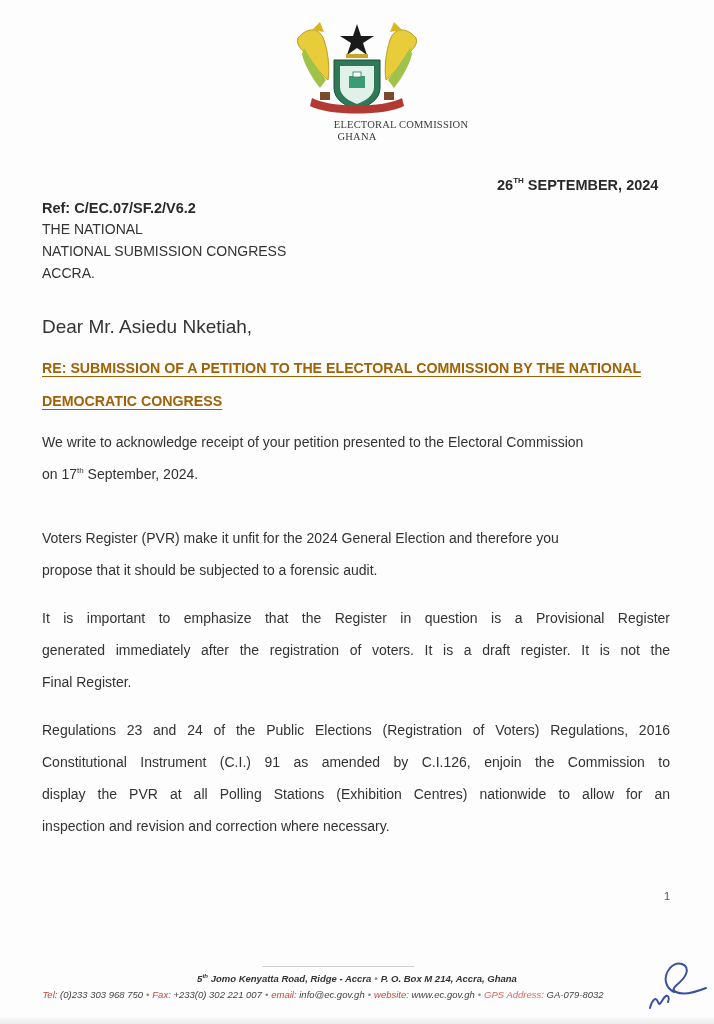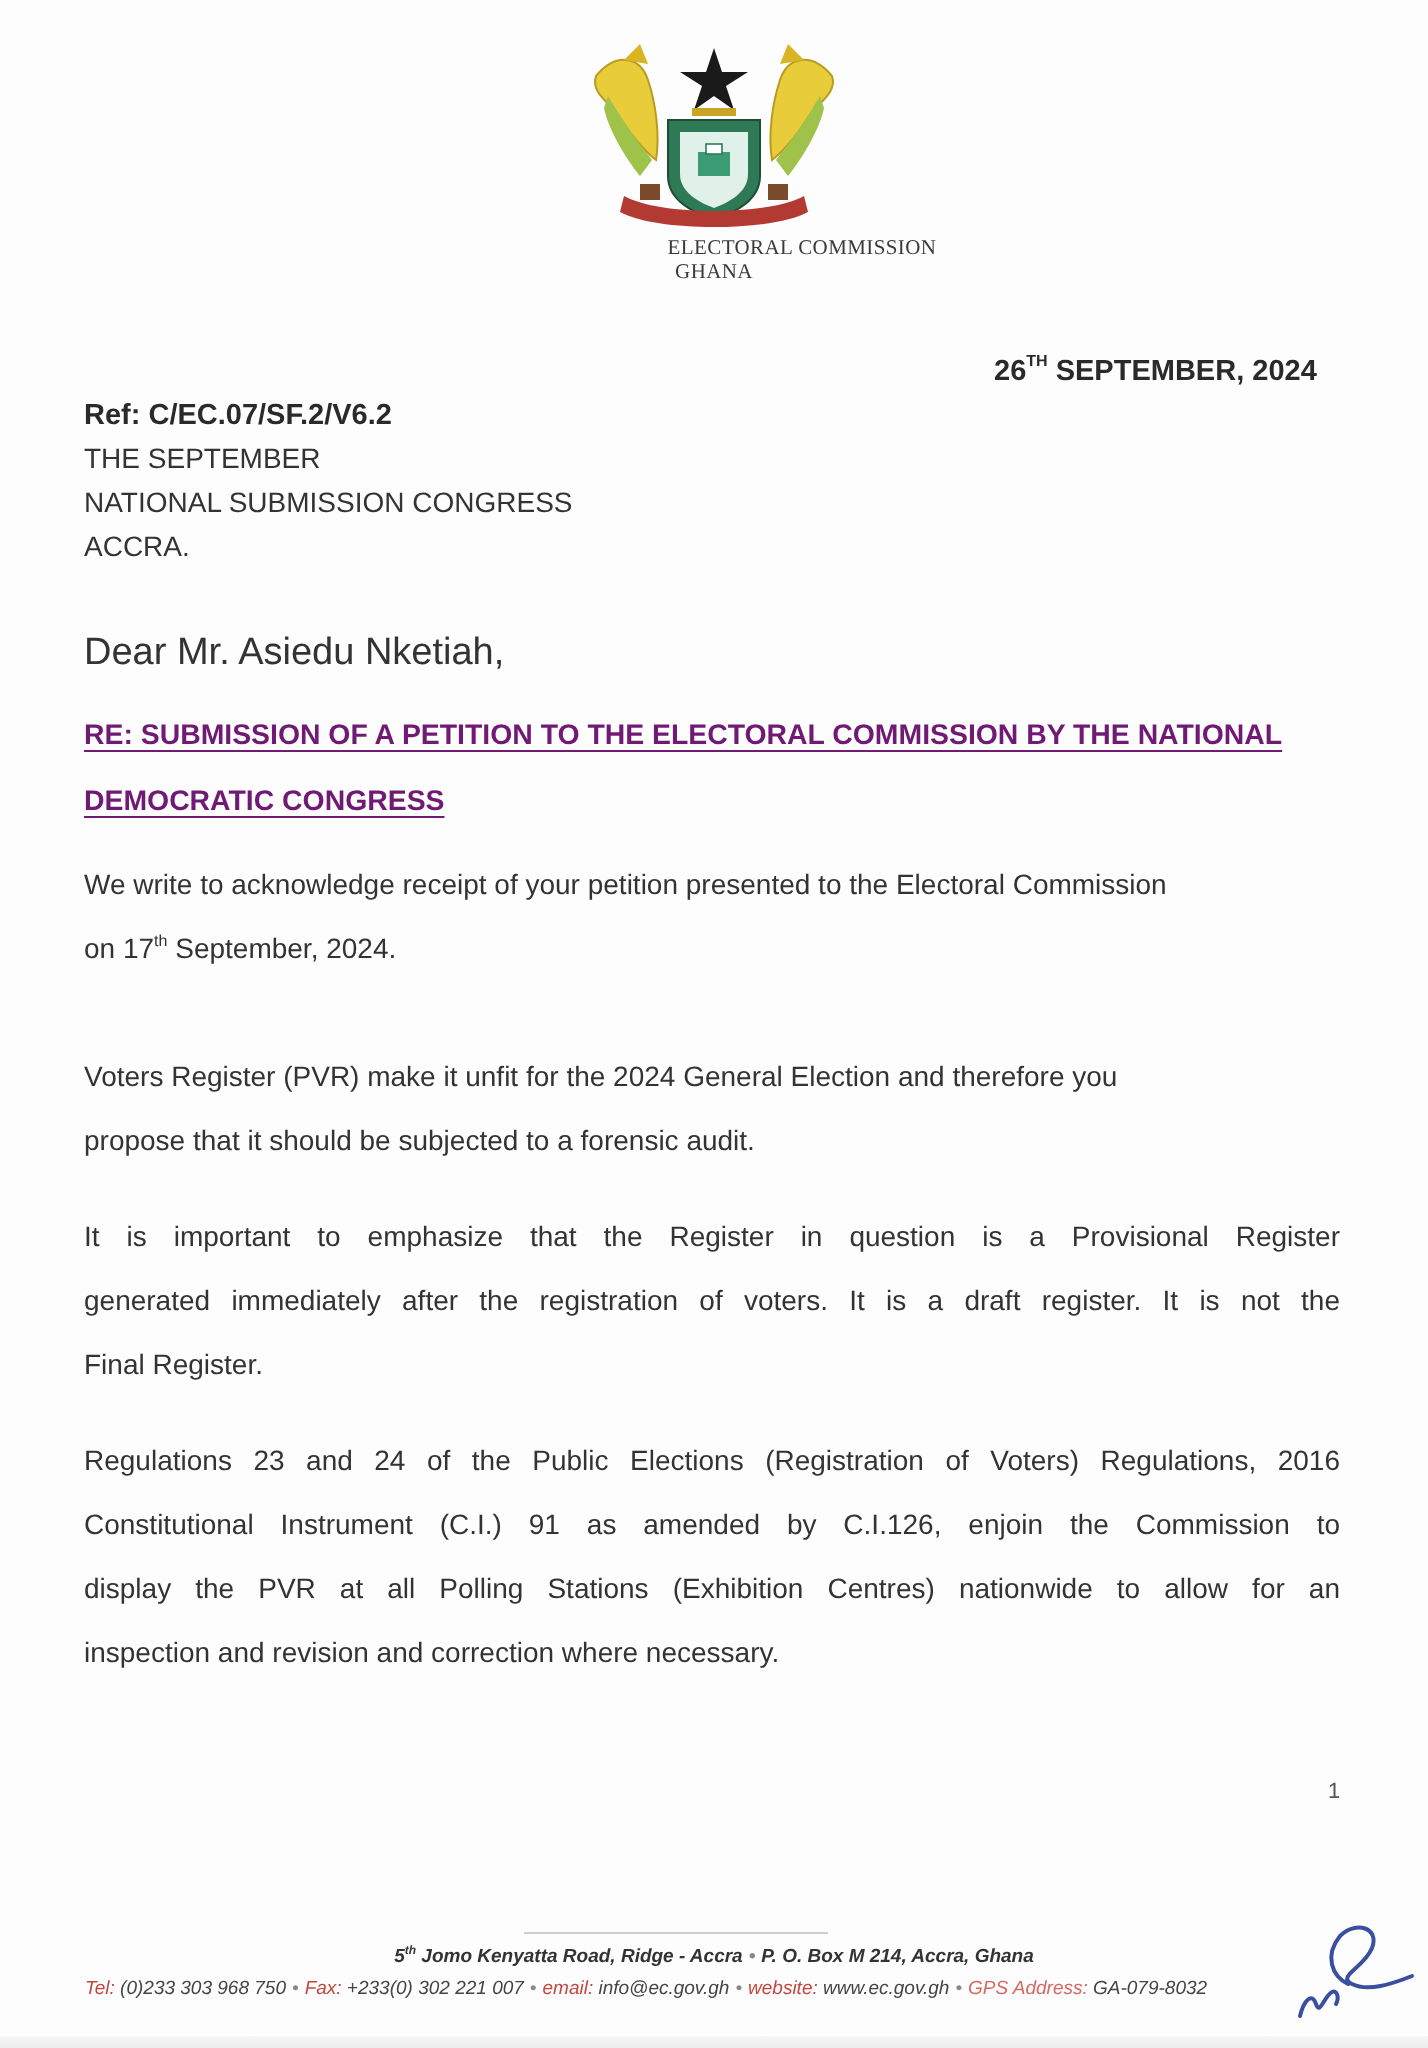--- a/index.html
+++ b/index.html
@@ -27,21 +27,21 @@
 
   .addr { position: absolute; left: 42px; font-size: 14px; color: #333; }
   .addr.a1 { top: 221px; }
   .addr.a2 { top: 243px; }
   .addr.a3 { top: 265px; }
 
   .salutation { position: absolute; left: 42px; top: 316px; font-size: 19px; color: #333; }
 
   .subject {
     position: absolute; left: 42px; width: 620px; font-weight: bold; font-size: 14.2px;
-    color: #701a75; text-decoration: underline; text-underline-offset: 3px;
+    color: #a16207; text-decoration: underline; text-underline-offset: 3px;
   }
   .subject.s1 { top: 360px; }
   .subject.s2 { top: 393px; }
   .line { position: absolute; left: 42px; font-size: 14px; color: #333; white-space: nowrap; text-align: center; }
   .line.just { width: 628px; text-align: justify; text-align-last: justify; }
   .line sup { font-size: 8px; vertical-align: 6px; }
 
   .page-number { position: absolute; left: 664px; top: 890px; font-size: 11px; color: #555; }
 
   
@@ -90,21 +90,21 @@
     <path d="M30 74 L40 74 L40 82 L30 82 Z" fill="#7a4a2a"></path>
     <path d="M94 74 L104 74 L104 82 L94 82 Z" fill="#7a4a2a"></path>
   </svg>
 
   <div class="org-name l1">ELECTORAL COMMISSION</div>
   <div class="org-name l2">GHANA</div>
 
   <div class="ref">Ref: C/EC.07/SF.2/V6.2</div>
   <div class="date"><span>26</span><sup>TH</sup><span> SEPTEMBER, 2024</span></div>
 
-  <div class="addr a1">THE SEPTEMBER</div>
+  <div class="addr a1">THE NATIONAL</div>
   <div class="addr a2">NATIONAL SUBMISSION CONGRESS</div>
   <div class="addr a3">ACCRA.</div>
 
   <div class="salutation">Dear Mr. Asiedu Nketiah,</div>
 
   <div class="subject s1">RE: SUBMISSION OF A PETITION TO THE ELECTORAL COMMISSION BY THE NATIONAL</div>
   <div class="subject s2">DEMOCRATIC CONGRESS</div>
 
   <div class="line" style="top:434px">We write to acknowledge receipt of your petition presented to the Electoral Commission</div>
   <div class="line" style="top:466px"><span>on 17</span><sup>th</sup><span> September, 2024.</span></div>

